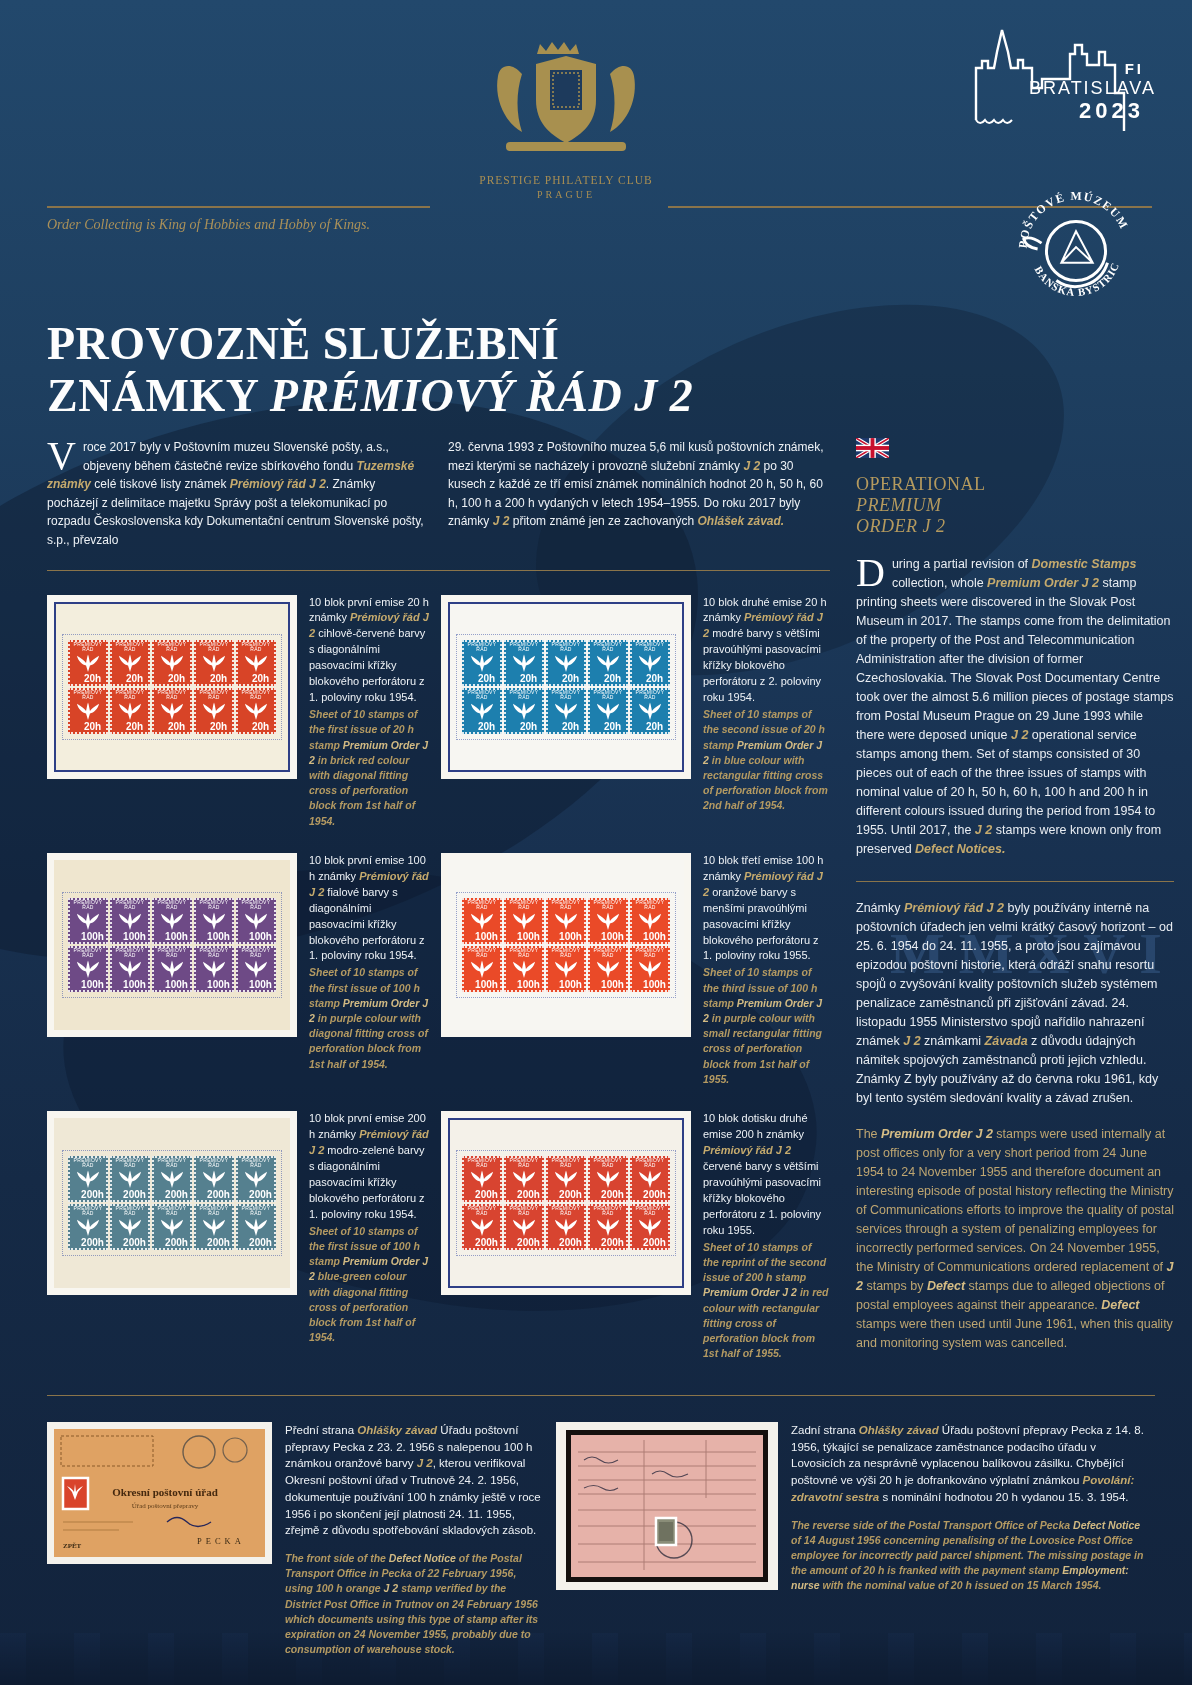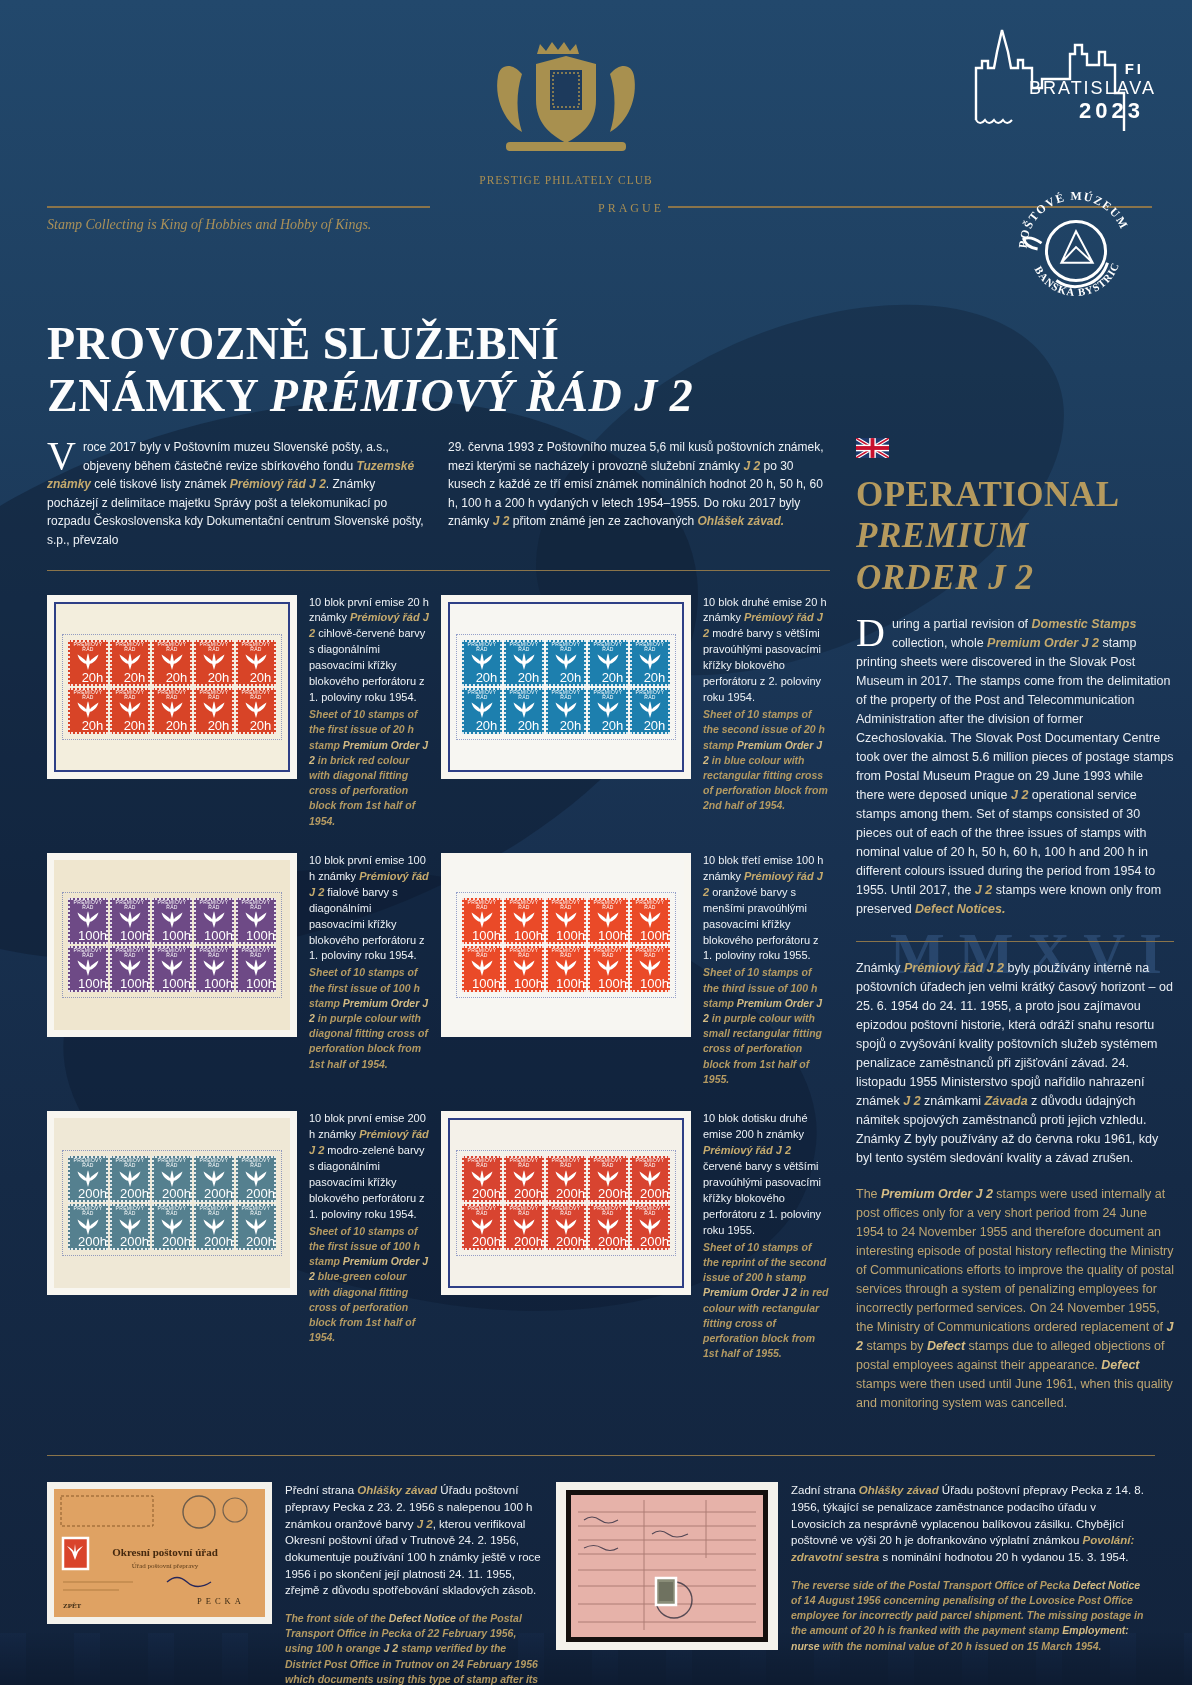--- a/index.html
+++ b/index.html
@@ -18,21 +18,21 @@
     repeating-linear-gradient(90deg,rgba(22,42,74,.9) 0 26px,rgba(9,19,36,0) 26px 74px);}
   
   .header{position:relative;height:312px;z-index:2;}
   .club{position:absolute;left:47px;top:56px;}
   .club-name{font-family:"Liberation Serif",serif;color:#b2985e;font-size:27px;line-height:1.3;letter-spacing:1.5px;}
   .club-rule{position:absolute;left:47px;top:206px;width:383px;border-top:2px solid #8a744a;}
   .tagline{position:absolute;left:47px;top:217px;font-family:"Liberation Serif",serif;font-style:italic;
     color:#ab9159;font-size:14px;}
   .crest{position:absolute;left:468px;top:36px;width:196px;text-align:center;}
   .crest-caption{font-family:"Liberation Serif",serif;color:#a88e53;font-size:11.5px;letter-spacing:1px;margin-top:2px;}
-  .crest-caption .sub{font-size:12px;letter-spacing:3px;display:block;margin-top:15px;text-align:right;}
+  .crest-caption .sub{font-size:10px;letter-spacing:3px;display:block;margin-top:3px;}
   .right-rule{position:absolute;left:668px;top:206px;width:484px;border-top:2px solid #8a744a;}
   .expo{position:absolute;left:968px;top:20px;width:190px;height:118px;}
   .expo-fi{position:absolute;right:14px;top:40px;color:#fff;font-weight:bold;font-size:15px;letter-spacing:3px;}
   .expo-name{position:absolute;right:2px;top:58px;color:#fff;font-size:18px;letter-spacing:2px;}
   .expo-year{position:absolute;right:14px;top:78px;color:#fff;font-weight:bold;font-size:22px;letter-spacing:4px;}
   .museum{position:absolute;left:1012px;top:186px;width:128px;height:128px;}
   
   .title{position:relative;z-index:2;margin:6px 0 0 47px;font-family:"Liberation Serif",serif;
     font-weight:bold;color:#fdfdfd;font-size:46px;line-height:1.13;letter-spacing:.5px;}
   .title .it{font-style:italic;}
@@ -48,27 +48,27 @@
   
   .srow{display:grid;grid-template-columns:250px 120px 250px 127px;column-gap:12px;margin-top:24px;}
   .photo{background:#f7f5ef;padding:7px;height:184px;box-sizing:border-box;}
   .paper{height:100%;display:flex;align-items:center;justify-content:center;box-sizing:border-box;}
   .photo.framed .paper{border:2px solid #2e3f86;}
   .stamp-grid{display:grid;grid-template-columns:repeat(5,40px);grid-auto-rows:46px;gap:2px;
     padding:5px;border:1px dotted rgba(70,90,170,.55);}
   .stamp{display:flex;flex-direction:column;align-items:center;justify-content:space-between;
     padding:2px 1px;box-sizing:border-box;outline:2px dotted rgba(255,255,255,.85);outline-offset:-2px;color:#fff;}
   .st-t{font-size:5px;line-height:1.05;text-align:center;letter-spacing:.3px;}
-  .st-v{font-size:13px;font-weight:normal;line-height:1;margin-left:9px;}
+  .st-v{font-size:10px;font-weight:bold;line-height:1;margin-left:9px;}
   .cap-cz{font-size:11px;line-height:1.45;color:#eef2f6;}
   .cap-en{margin-top:1px;font-size:10.5px;line-height:1.45;color:#b49a62;font-style:italic;font-weight:bold;}
   .cap-en .b,.cap-en .hl{color:#d2ba83;font-style:italic;font-weight:bold;}
   
   .flag{width:33px;height:20px;display:block;}
-  .sb-heading{margin-top:16px;font-family:"Liberation Serif",serif;font-weight:bold;font-size:35px;
+  .sb-heading{margin-top:16px;font-family:"Liberation Serif",serif;font-weight:normal;font-size:18px;
     line-height:1.18;color:#b59a5e;letter-spacing:.5px;}
   .sb-heading .it{font-style:italic;}
   .sb-para{margin-top:17px;font-size:12.5px;line-height:1.52;color:#e9edf2;text-align:left;}
   .sb-rule{border-top:1px solid #8a744a;margin-top:22px;}
   .sb-para.gold{color:#bfa671;}
   .sb-para.gold .hl{color:#d6bd85;}
   
   .docs-rule{border-top:1.5px solid #8a744a;margin:30px 37px 0 47px;}
   .docs{position:relative;z-index:2;display:grid;grid-template-columns:225px 258px 222px 356px;
     column-gap:13px;row-gap:36px;padding:26px 0 0 47px;}
@@ -85,21 +85,21 @@
 <div class="page">
 
   <div class="wm wm-s1"></div>
   <div class="wm wm-s3"></div>
   <div class="wm wm-s2"></div>
   <div class="wm wm-roman">MMXVI</div>
   <div class="wm wm-bottomstrip"></div>
 
   <header class="header">
     <div class="club-rule"></div>
-    <div class="tagline">Stamp Collecting is King of Hobbies and Hobby of Kings.</div>
+    <div class="tagline">Order Collecting is King of Hobbies and Hobby of Kings.</div>
 
     <div class="crest">
       <svg width="196" height="132" viewBox="0 0 196 132">
         <g fill="#a8904f">
           <path d="M98 6 l6 8 6-8 6 9 6-7 3 10 h-42 l3-10 6 7 z" transform="translate(-14 0)"></path>
           <path d="M98 20 l30 8 v36 c0 22-13 34-30 43 c-17-9-30-21-30-43 v-36 z"></path>
           <path d="M54 38 c-10-12-22-10-24 2 c-4 22 6 46 24 56 c-6-18-6-40 0-58 z"></path>
           <path d="M142 38 c10-12 22-10 24 2 c4 22-6 46-24 56 c6-18 6-40 0-58 z"></path>
           <rect x="38" y="106" width="120" height="9" rx="4"></rect>
         </g>

